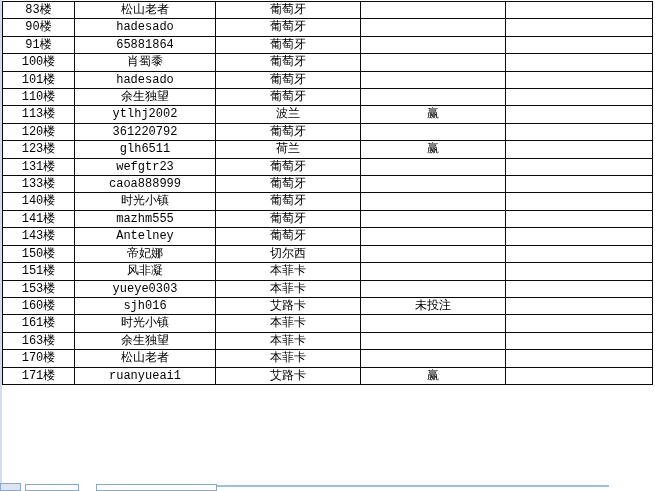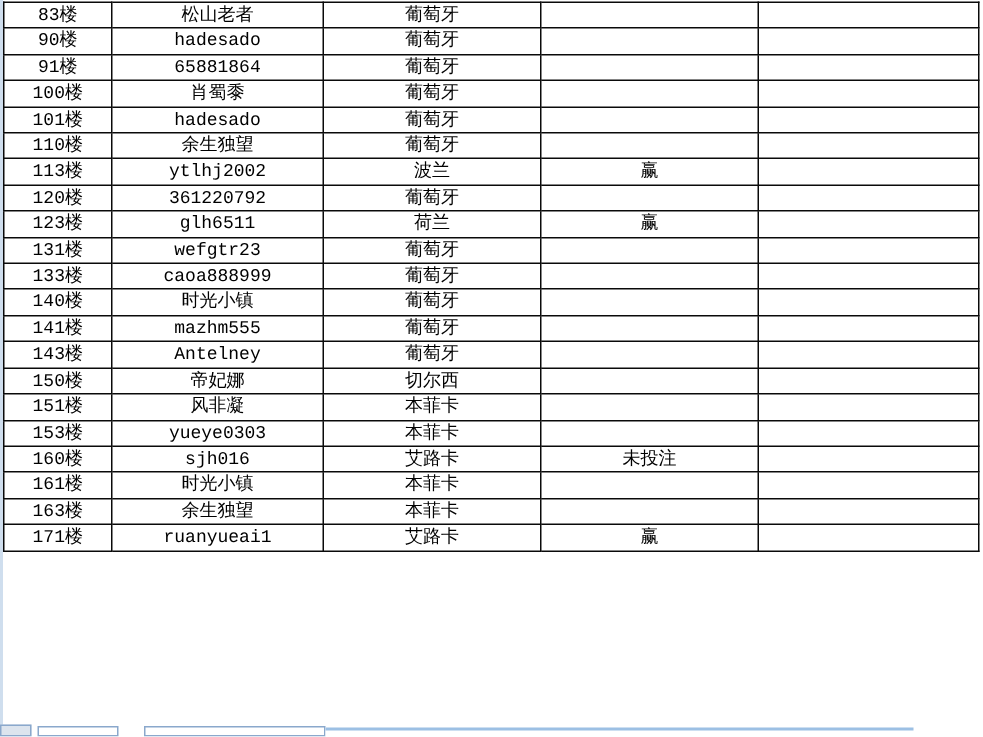--- a/index.html
+++ b/index.html
@@ -225,20 +225,27 @@
           <td></td>
         </tr>
         <tr>
           <td>163楼</td>
           <td>余生独望</td>
           <td>本菲卡</td>
           <td></td>
           <td></td>
         </tr>
         <tr>
+          <td>170楼</td>
+          <td>松山老者</td>
+          <td>本菲卡</td>
+          <td></td>
+          <td></td>
+        </tr>
+        <tr>
           <td>171楼</td>
           <td>ruanyueai1</td>
           <td>艾路卡</td>
           <td>赢</td>
           <td></td>
         </tr>
       </tbody>
   </table>
 
   <div class="frag frag-corner"></div>

